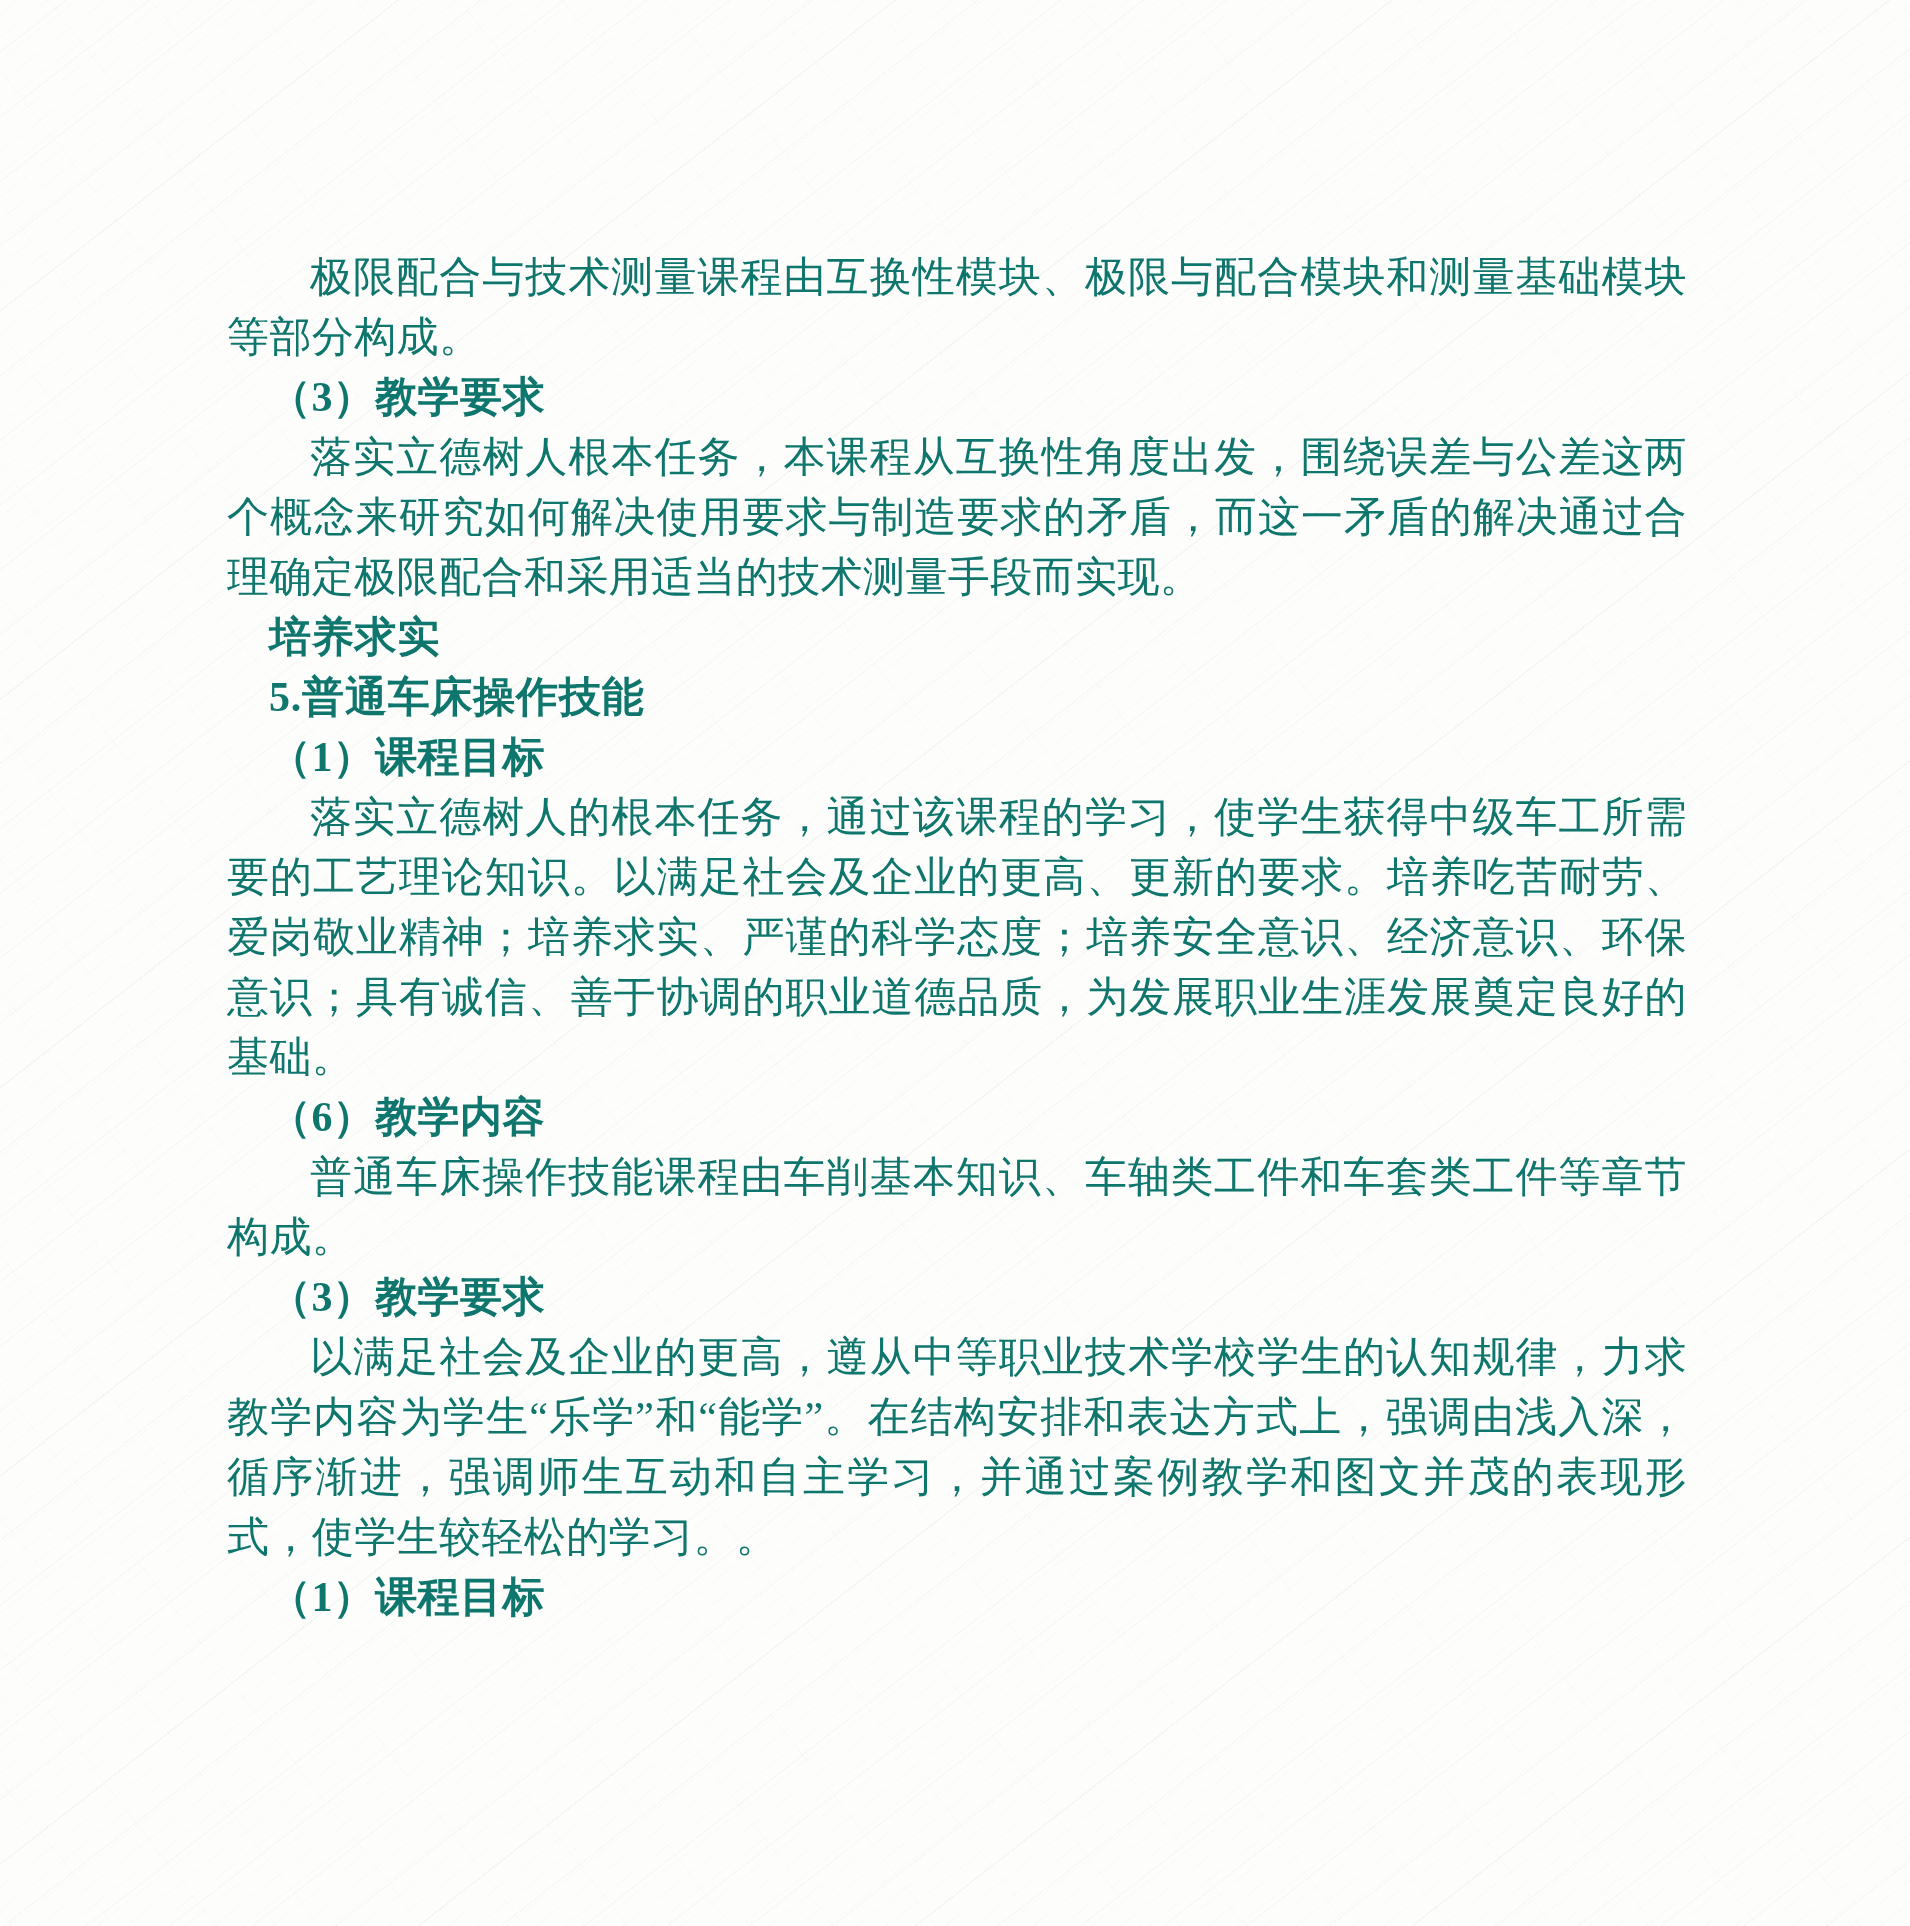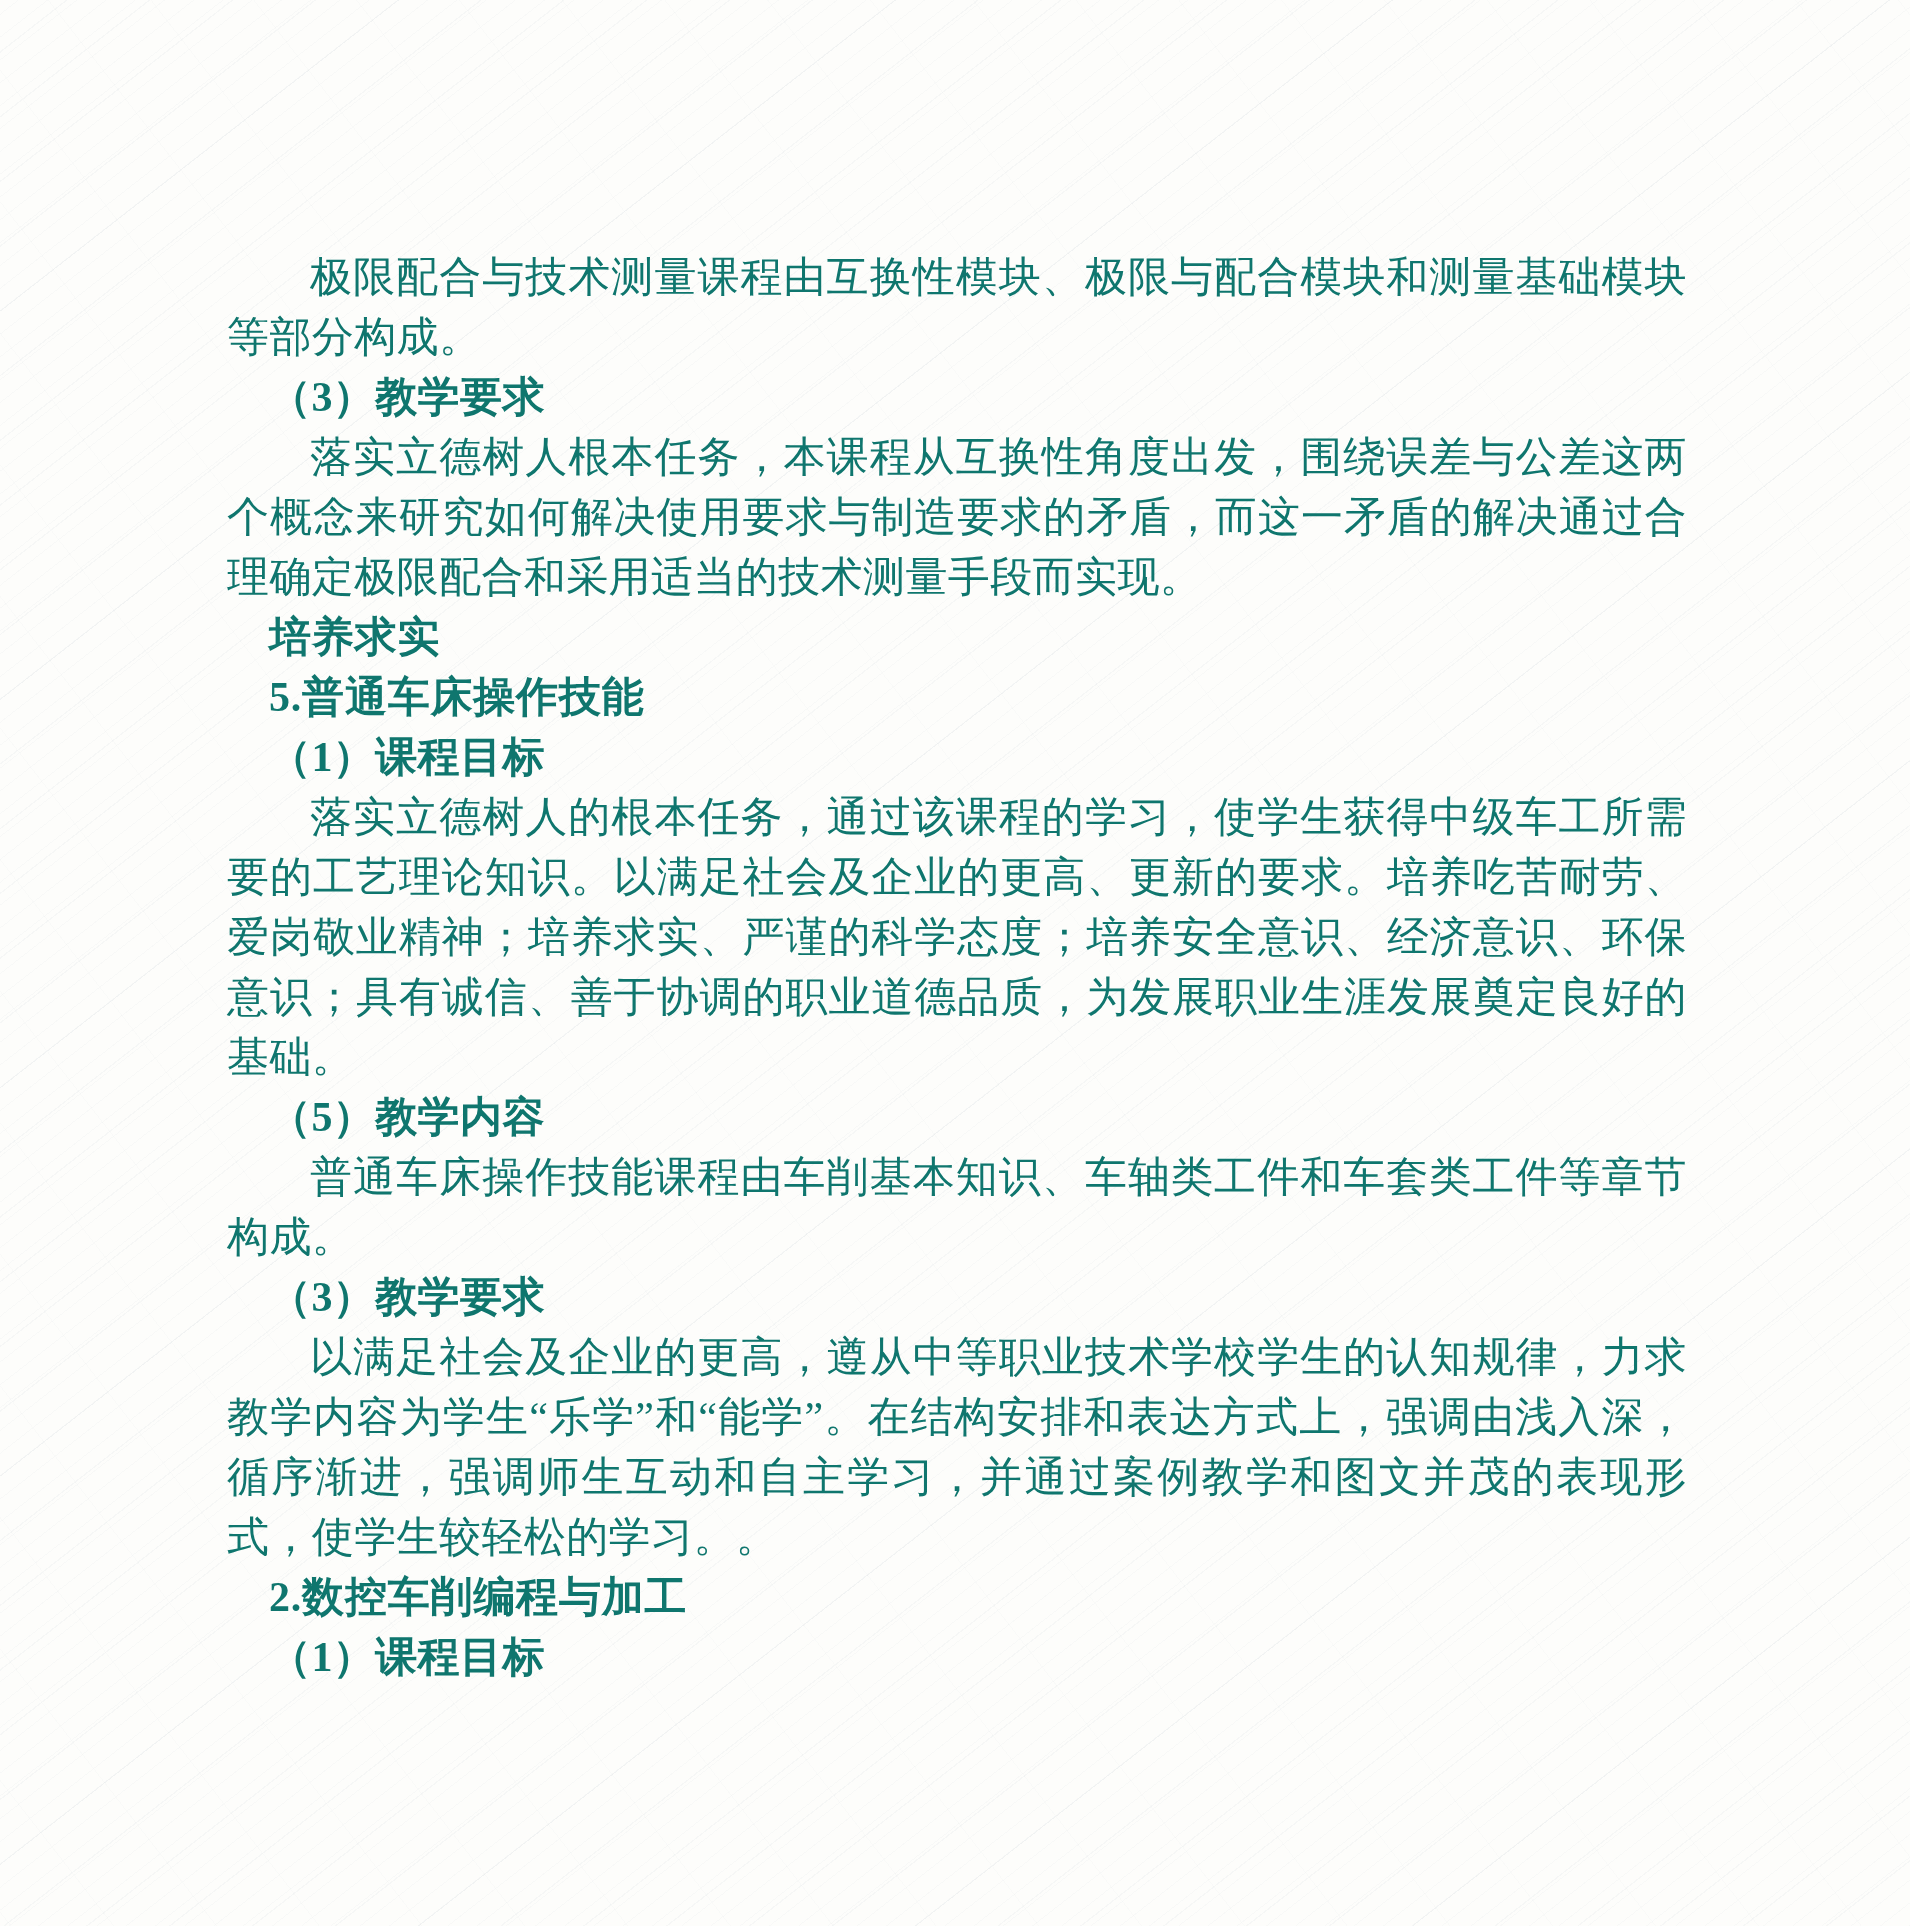--- a/index.html
+++ b/index.html
@@ -93,22 +93,21 @@
   <div class="paper-texture2"></div>
 
   <div class="content">
     <p class="indent">极限配合与技术测量课程由互换性模块、极限与配合模块和测量基础模块等部分构成。</p>
     <p class="indent-small">（3）教学要求</p>
     <p class="indent">落实立德树人根本任务，本课程从互换性角度出发，围绕误差与公差这两个概念来研究如何解决使用要求与制造要求的矛盾，而这一矛盾的解决通过合理确定极限配合和采用适当的技术测量手段而实现。</p>
     <p class="heading">培养求实</p>
     <p class="subheading">5.普通车床操作技能</p>
     <p class="indent-small">（1）课程目标</p>
     <p class="indent">落实立德树人的根本任务，通过该课程的学习，使学生获得中级车工所需要的工艺理论知识。以满足社会及企业的更高、更新的要求。培养吃苦耐劳、爱岗敬业精神；培养求实、严谨的科学态度；培养安全意识、经济意识、环保意识；具有诚信、善于协调的职业道德品质，为发展职业生涯发展奠定良好的基础。</p>
-    <p class="indent-small">（5）教学内容</p>
+    <p class="indent-small">（6）教学内容</p>
     <p class="indent">普通车床操作技能课程由车削基本知识、车轴类工件和车套类工件等章节构成。</p>
     <p class="indent-small">（3）教学要求</p>
     <p class="indent">以满足社会及企业的更高，遵从中等职业技术学校学生的认知规律，力求教学内容为学生“乐学”和“能学”。在结构安排和表达方式上，强调由浅入深，循序渐进，强调师生互动和自主学习，并通过案例教学和图文并茂的表现形式，使学生较轻松的学习。。</p>
-    <p class="subheading">2.数控车削编程与加工</p>
     <p class="indent-small">（1）课程目标</p>
   </div>
 
 </div>
 
 
 </body></html>

